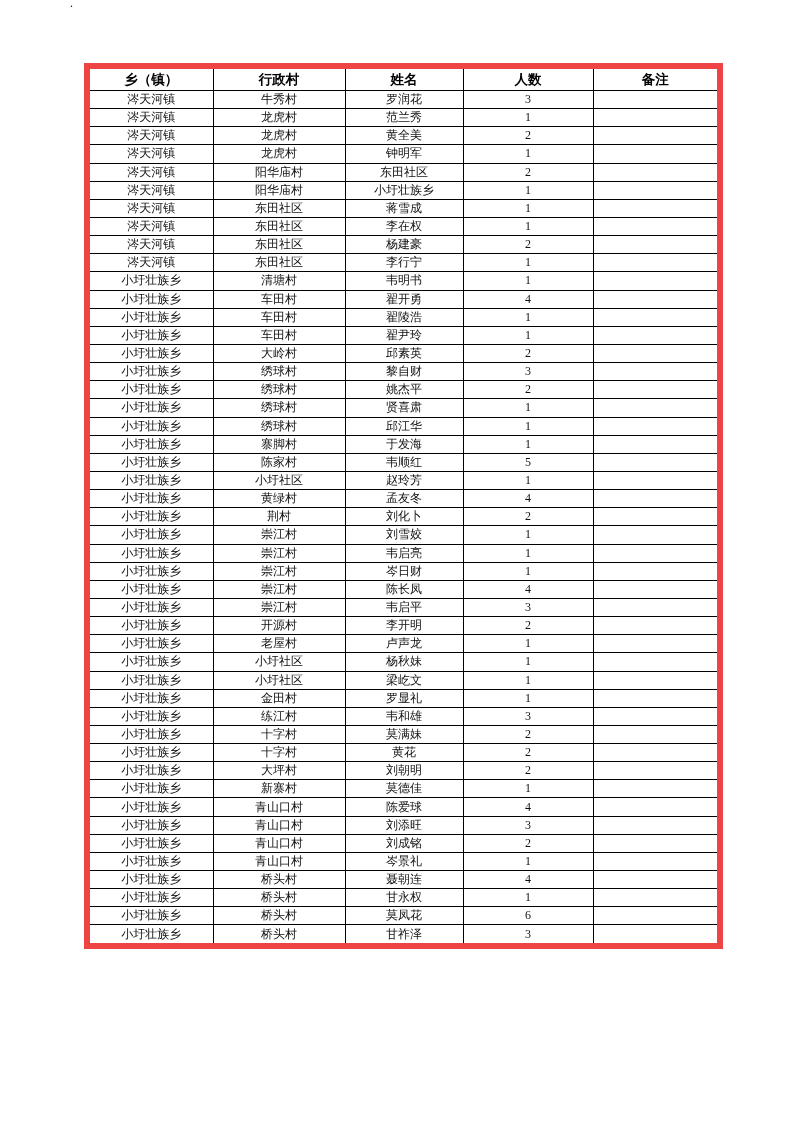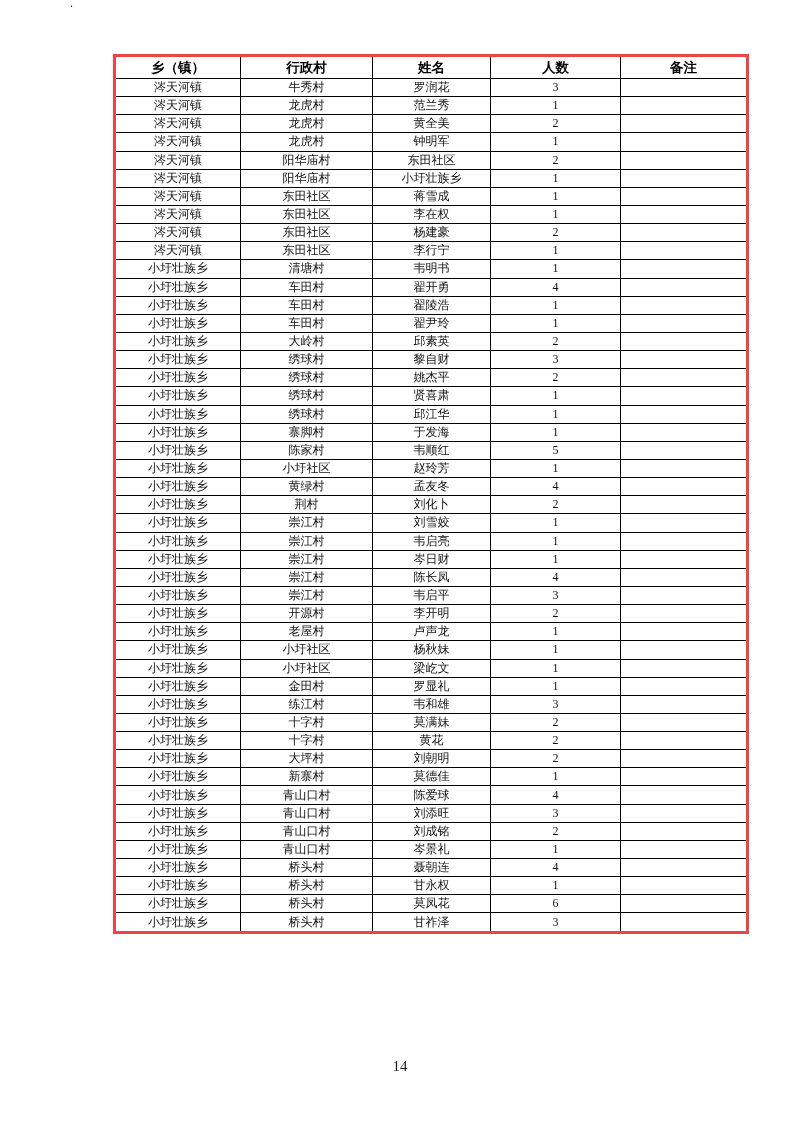--- a/index.html
+++ b/index.html
@@ -15,26 +15,25 @@
   .stray {
     position: absolute;
     left: 70px;
     top: -4px;
     font-size: 12px;
     color: #1a1a1a;
   }
   table.roster {
     position: absolute;
     left: 84px;
-    top: 54px;
+    top: 63px;
     width: 633px;
     border-collapse: collapse;
     table-layout: fixed;
-    border: 3px solid #ef4444;
-    margin-left: 29px;
+    border: 6px solid #ef4444;
   }
   table.roster th, table.roster td {
     border: 1px solid #000000;
     text-align: center;
     vertical-align: middle;
     padding: 0;
     overflow: hidden;
     white-space: nowrap;
   }
   table.roster thead th {
@@ -408,15 +407,14 @@
         <tr>
           <td>小圩壮族乡</td>
           <td>桥头村</td>
           <td>甘祚泽</td>
           <td>3</td>
           <td></td>
         </tr>
       </tbody>
   </table>
 
-  <div class="pagenum">14</div>
 
 </div>
 
 </body></html>

